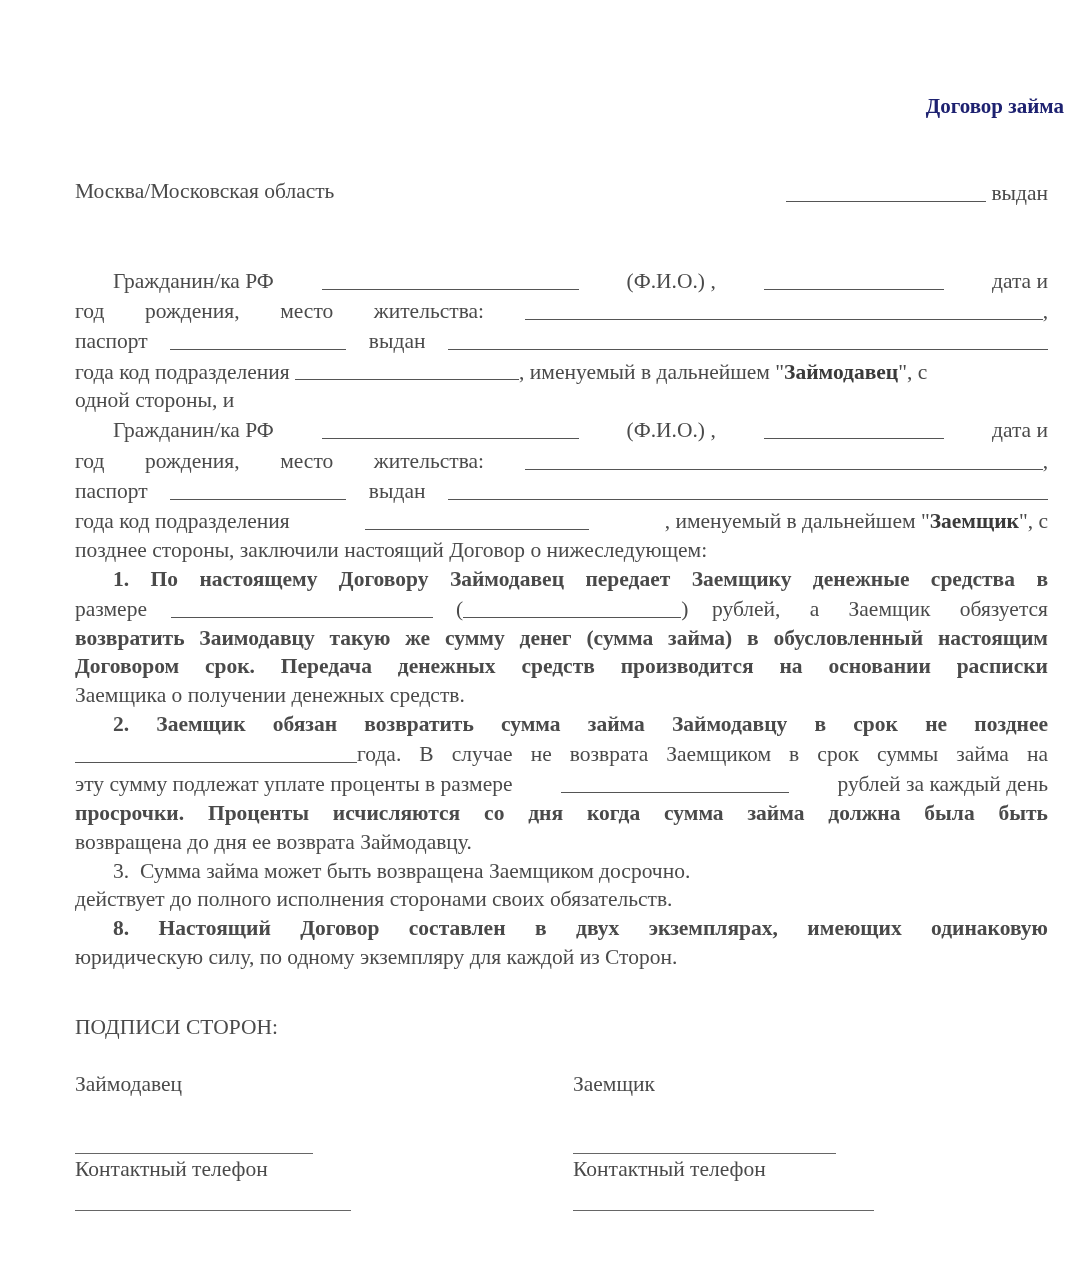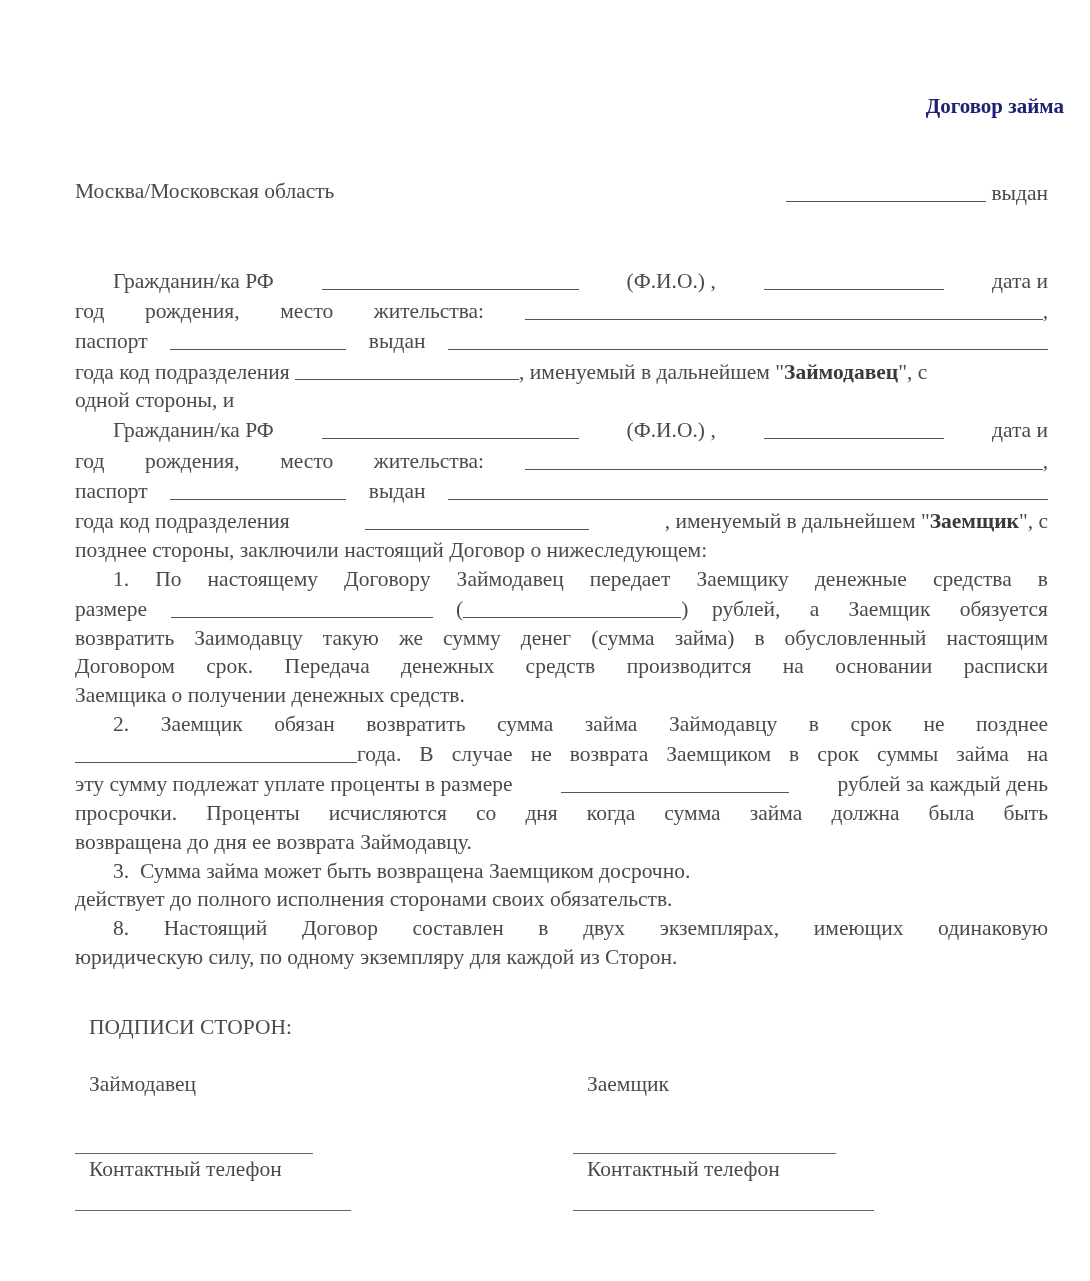--- a/index.html
+++ b/index.html
@@ -7,25 +7,25 @@
          font-family: "Liberation Serif", "DejaVu Serif", serif; color: #4a4a4a; }
   .page { position: absolute; left: 75px; top: 0; width: 973px; }
   .title { position: absolute; left: 16px; width: 973px; top: 92px; text-align: right;
            color: #1d2170; font-weight: bold; font-size: 21px; line-height: 29px; }
   .title div { margin-left: 48px; }
   .header-row { position: absolute; top: 177px; left: 0; width: 973px; font-size: 21.5px; line-height: 29px; }
   .header-row .city { position: absolute; left: 0; }
   .header-row .date { position: absolute; right: 0; white-space: pre; }
   .blank { display: inline-block; border-bottom: 1.3px solid #555; height: 1em; vertical-align: baseline; position: relative; top: 2px; }
   .body { position: absolute; top: 265px; left: 0; width: 973px; font-size: 21.5px; line-height: 28.75px; }
-  .jl { display: block; text-align: justify; text-align-last: justify; }
+  .jl { display: block; text-align: justify; text-align-last: justify; font-weight: bold; }
   .line { display: flex; justify-content: space-between; align-items: baseline; white-space: nowrap; }
   .line.ind { padding-left: 38px; gap: 48px; }
   b.party { font-weight: bold; color: #3a3a3a; }
-  .sig { position: absolute; font-size: 21.5px; line-height: 29px; margin-left: 14px; }
+  .sig { position: absolute; font-size: 21.5px; line-height: 29px; }
   .sigline { position: absolute; height: 0; border-top: 1.3px solid #666; }
 </style>
 </head>
 <body>
 
 <div class="page">
 
   <div class="title">
     <div>Договор займа</div>
   </div>

